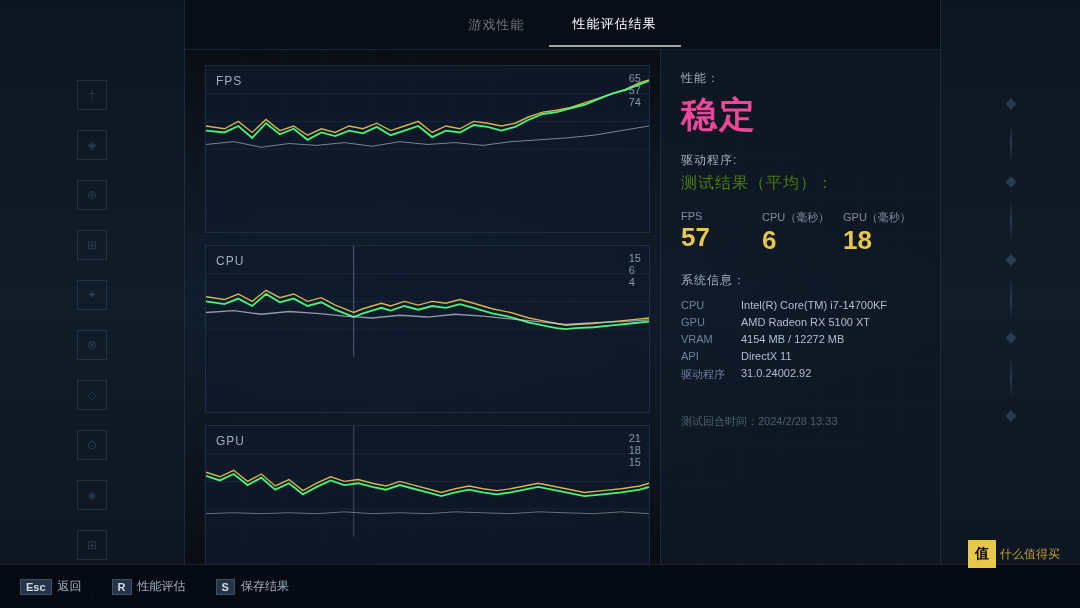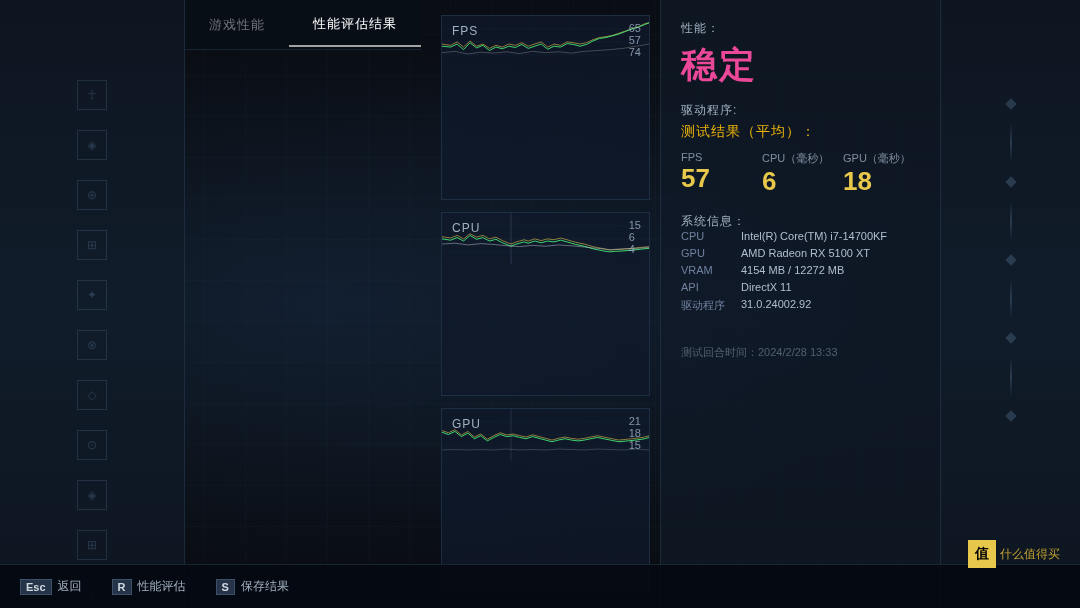--- a/index.html
+++ b/index.html
@@ -94,21 +94,21 @@
 
     
     .main-content {
       position: absolute;
       left: 185px;
       right: 140px;
       top: 0;
       bottom: 0;
       z-index: 2;
       display: flex;
-      flex-direction: row;
+      flex-direction: column;
     }
 
     
     .header {
       height: 50px;
       display: flex;
       align-items: center;
       justify-content: center;
       gap: 0;
       background: rgba(8,14,22,0.9);
@@ -213,23 +213,23 @@
     }
 
     .score-value {
       font-size: 28px;
       font-weight: bold;
       color: #e8c84a;
       margin-bottom: 16px;
     }
 
     .results-label {
-      font-size: 14px;
-      color: #eab308;
-      margin-bottom: 10px;
+      font-size: 16px;
+      color: #4d7c0f;
+      margin-bottom: 16px;
       letter-spacing: 1px;
     }
 
     .results-grid {
       display: grid;
       grid-template-columns: 1fr 1fr 1fr;
       gap: 4px;
       margin-bottom: 16px;
     }
 
@@ -240,20 +240,21 @@
 
     .result-item-value {
       font-size: 26px;
       font-weight: bold;
       color: #e8c84a;
     }
 
     .sys-info-label {
       font-size: 12px;
       color: #a0b0c0;
+      margin-bottom: 10px;
       letter-spacing: 1px;
     }
 
     .sys-info-table {
       width: 100%;
       font-size: 11px;
     }
 
     .sys-info-row {
       display: flex;

